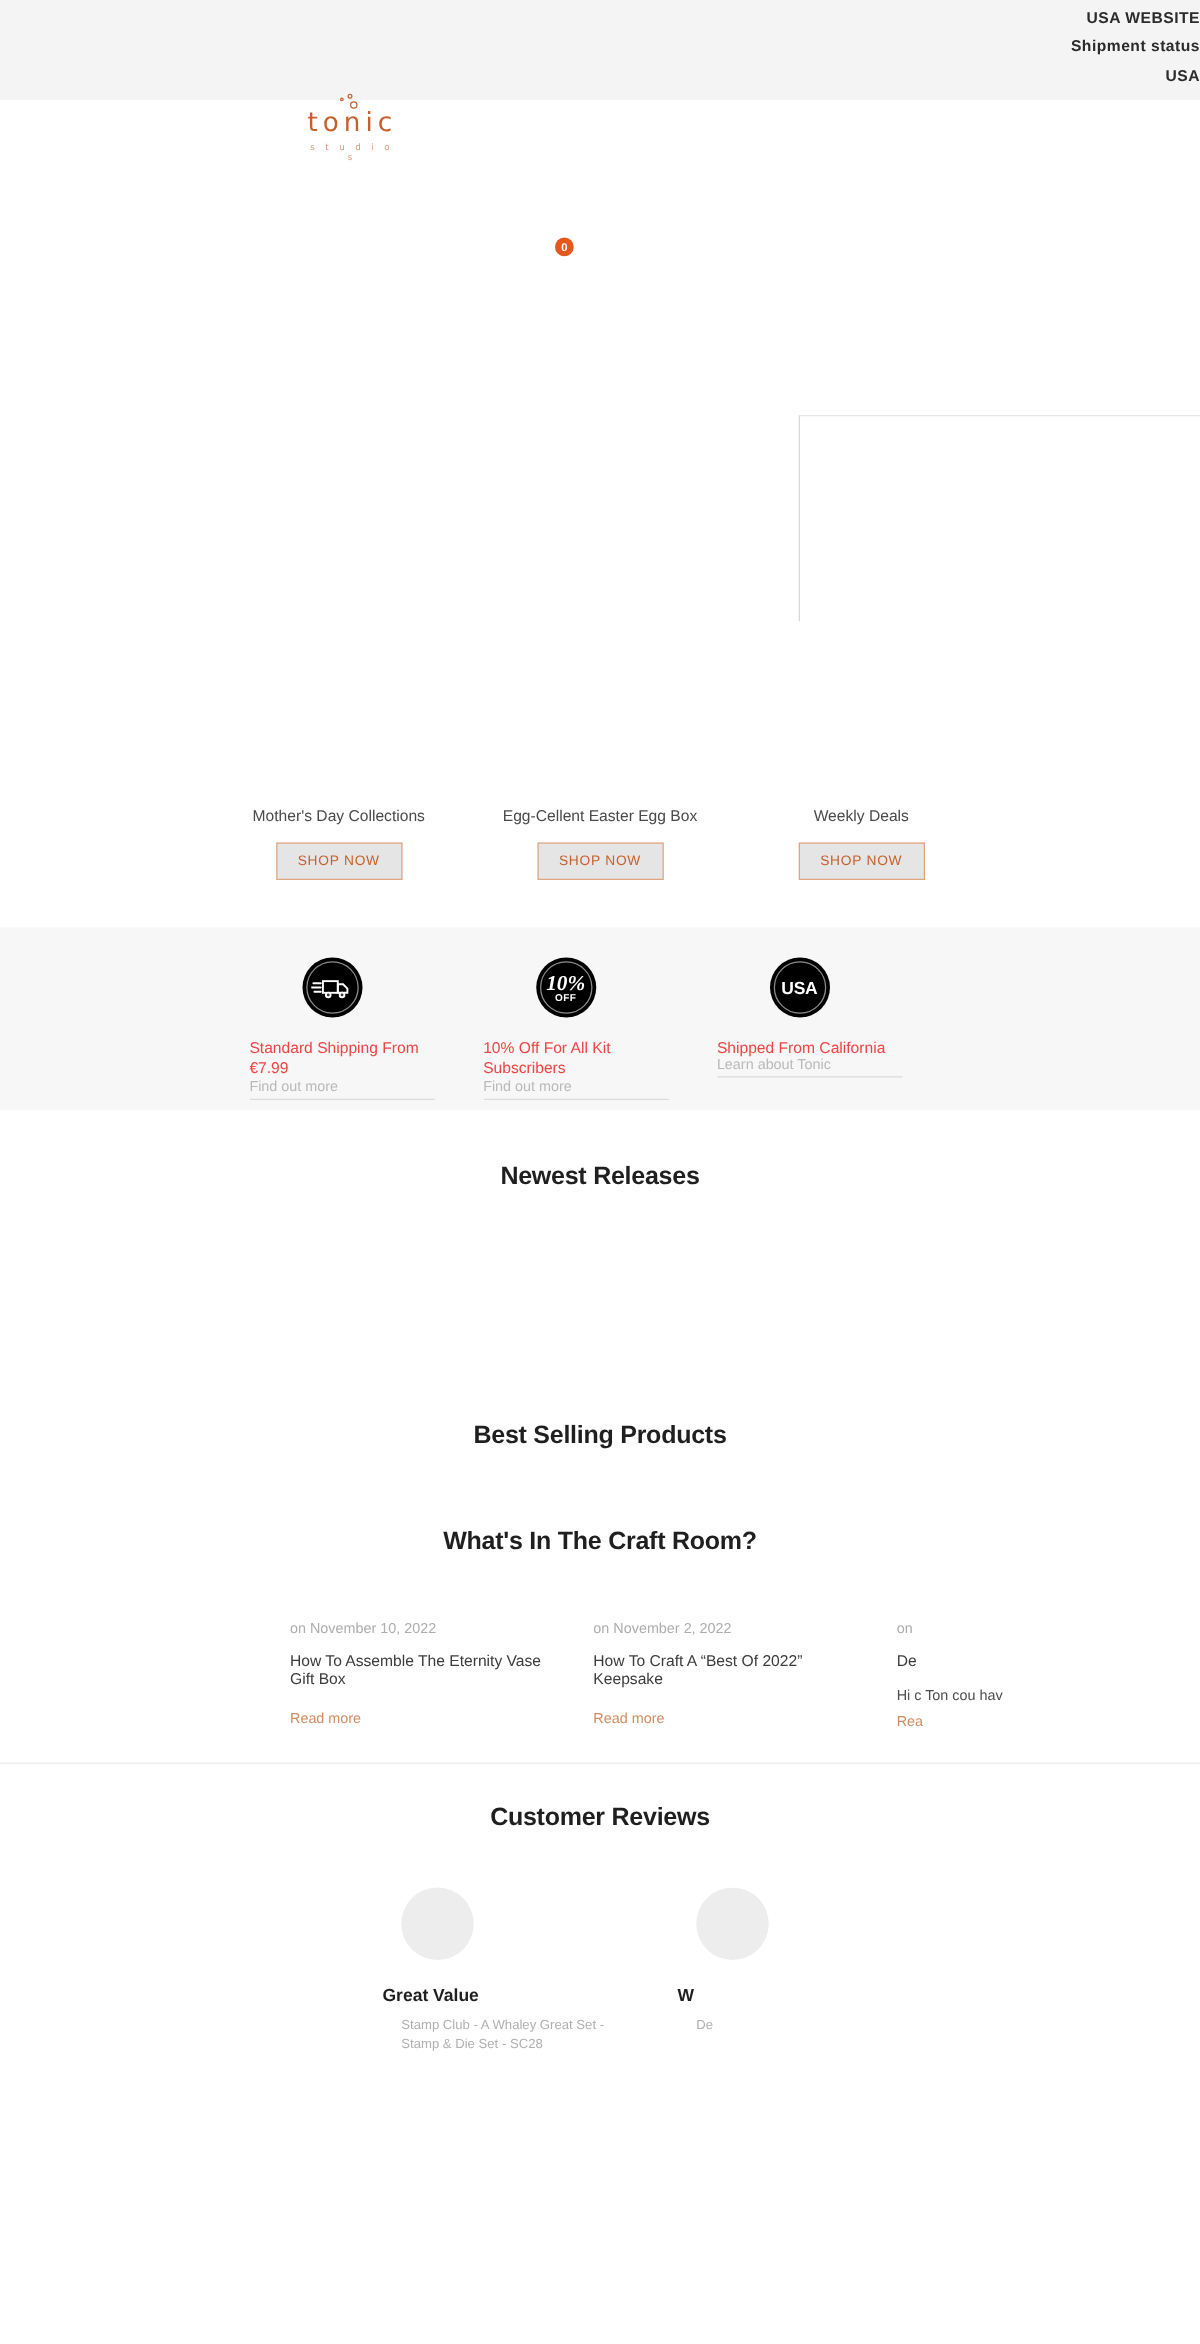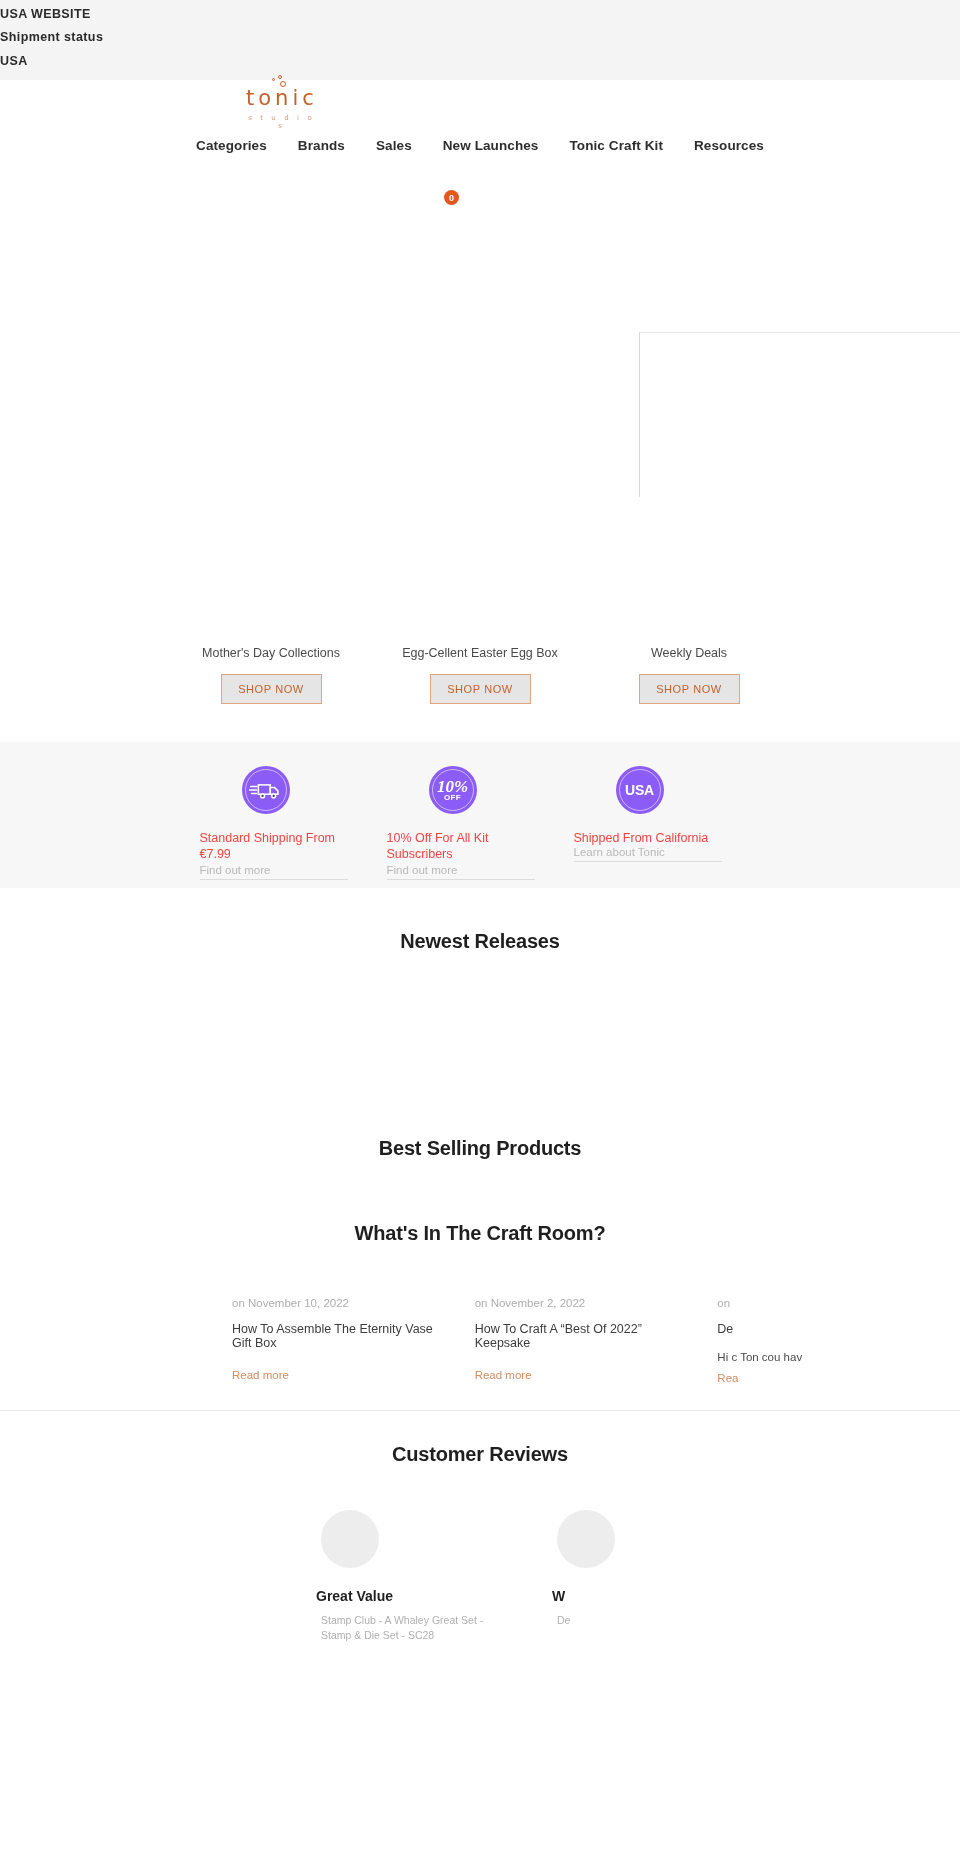--- a/index.html
+++ b/index.html
@@ -12,21 +12,21 @@
   }
   body { width: 960px; height: 1875px; overflow: hidden; position: relative; }
 
   
   .topbar {
     background: #f4f4f4;
     height: 80px;
     width: 960px;
     display: flex;
     flex-direction: column;
-    align-items: flex-start;
+    align-items: flex-end;
     justify-content: flex-start;
     padding-top: 4px;
     position: relative;
   }
   .topbar-line {
     font-size: 12.5px;
     font-weight: bold;
     letter-spacing: .4px;
     color: #2b2b2b;
     line-height: 19px;
@@ -181,21 +181,21 @@
   .feature {
     width: 187px;
     display: flex;
     flex-direction: column;
     align-items: flex-start;
     padding-right: 10px;
   }
   .feature .icon-circle {
     width: 48px; height: 48px;
     border-radius: 50%;
-    background: #8b5cf6;
+    background: #000000;
     margin-left: 42px;
     display: flex;
     align-items: center;
     justify-content: center;
     position: relative;
   }
   .icon-circle::after {
     content: "";
     position: absolute;
     inset: 3px;
@@ -271,21 +271,21 @@
   }
   .review { width: 236px; }
   .review-avatar {
     width: 58px; height: 58px; border-radius: 50%;
     background: #ededed;
     margin-left: 33px;
     margin-bottom: 20px;
   }
   .review-title {
     font-size: 14px; font-weight: bold; color: #1f1f1f;
-    margin-left: 28px; margin-bottom: 9px;
+    margin-left: 18px; margin-bottom: 9px;
   }
   .review-product {
     font-size: 10.5px; color: #b0b0b0; line-height: 15px;
     margin-left: 33px; width: 170px;
   }
   .review.r3 { width: 120px; overflow: hidden; }
 </style>
 </head>
 <body>
 
@@ -305,28 +305,20 @@
       <span class="logo-bubbles">
         <span class="bub b1"></span>
           <span class="bub b2"></span>
           <span class="bub b3"></span>
       </span>
       <span>tonic</span>
     </div>
     <div class="logo-sub">s t u d i o s</div>
   </div>
 
-  <div class="nav">
-    <a href="#">Categories</a>
-    <a href="#">Brands</a>
-    <a href="#">Sales</a>
-    <a href="#">New Launches</a>
-    <a href="#">Tonic Craft Kit</a>
-    <a href="#">Resources</a>
-  </div>
 </div>
 
 <div class="cart-badge">0</div>
 
 <div class="hero">
   <div class="hero-panel"></div>
 </div>
 
 <div class="promos">
   <div class="promo">

